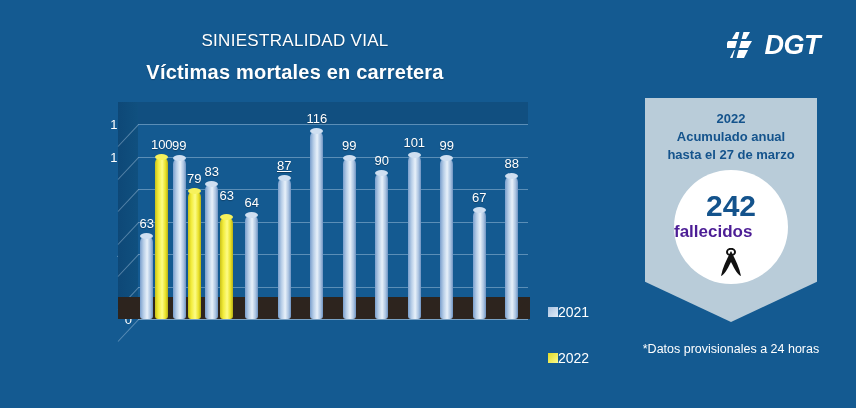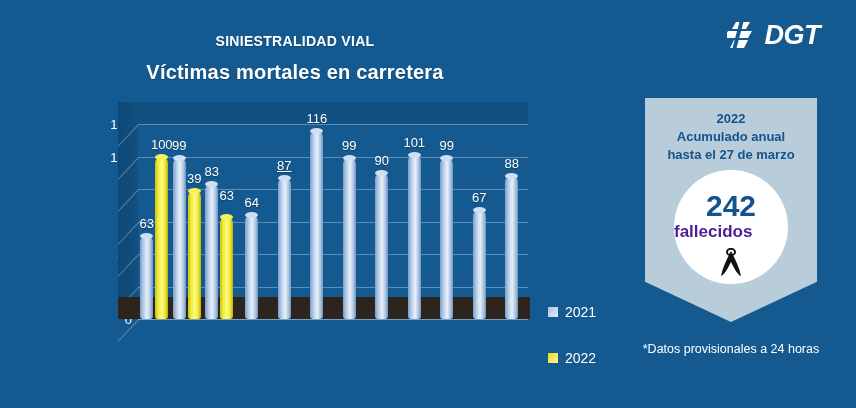--- a/index.html
+++ b/index.html
@@ -7,30 +7,30 @@
     width:856px;height:408px;overflow:hidden;
     background:#145a91;
     font-family:"Liberation Sans", sans-serif;
     position:relative;
   }
   #root{position:absolute;inset:0;}
 
   
   .title-block{position:absolute;left:60px;top:28px;width:470px;text-align:center;}
   .title-1{
-    color:#ffffff;font-size:14px;font-weight:bold;letter-spacing:.3px;
+    color:#ffffff;font-size:17px;font-weight:normal;letter-spacing:.3px;
     line-height:26px;text-shadow:0 1px 1px rgba(0,0,0,.25);
   }
   .title-2{
     color:#ffffff;font-size:20px;font-weight:bold;letter-spacing:.2px;
     line-height:26px;margin-top:5px;text-shadow:0 1px 1px rgba(0,0,0,.25);
   }
 
   
-  .dgt-logo{position:absolute;right:36px;top:20px;display:flex;align-items:center;gap:4px;}
+  .dgt-logo{position:absolute;right:36px;top:30px;display:flex;align-items:center;gap:4px;}
   .dgt-mark{width:34px;height:30px;display:block;}
   .dgt-word{
     color:#ffffff;font-size:27px;font-weight:bold;font-style:italic;
     letter-spacing:-0.5px;line-height:30px;
   }
 
   
   .chart-area{position:absolute;left:0;top:96px;width:630px;height:312px;}
 
   .ylabels{position:absolute;left:98px;top:0;width:34px;height:210px;}
@@ -96,21 +96,21 @@
   .b2021 .bar-cap{background:#cfdff1;}
   .b2022 .bar-cap{background:#f7f25c;}
 
   .dlabel{
     position:absolute;color:#ffffff;font-size:13px;
     transform:translateX(-50%);white-space:nowrap;
     text-shadow:0 1px 1px rgba(0,0,0,.3);
   }
 
   .legend{position:absolute;left:548px;top:204px;}
-  .legend-row{display:flex;align-items:center;gap:7px;height:24px;margin-bottom:22px;}
+  .legend-row{display:flex;align-items:center;height:24px;margin-bottom:22px;}
   .legend-swatch{width:10px;height:10px;display:block;}
   .sw2021{background:linear-gradient(135deg,#a9c2e0,#e2edf9);}
   .sw2022{background:linear-gradient(135deg,#e0d925,#fdfb8d);}
   .legend-text{color:#ffffff;font-size:14px;line-height:14px;}
 
   
   .shield{
     position:absolute;left:645px;top:98px;width:172px;height:224px;
   }
   .shield-body{
@@ -242,21 +242,21 @@
             <div class="bar-cap"></div>
           </div>
           <div class="bar b2021" style="left: 367.25px; height: 143px;">
             <div class="bar-cap"></div>
           </div>
         </div>
       <div id="dlabels">
           <div class="dlabel" style="left: 8.75px; top: 92.125px;">63</div>
           <div class="dlabel" style="left: 23.75px; top: 12.5px;">100</div>
           <div class="dlabel" style="left: 41.25px; top: 14.125px;">99</div>
-          <div class="dlabel" style="left: 56.25px; top: 46.625px;">39</div>
+          <div class="dlabel" style="left: 56.25px; top: 46.625px;">79</div>
           <div class="dlabel" style="left: 73.75px; top: 40.125px;">83</div>
           <div class="dlabel" style="left: 88.75px; top: 64px;">63</div>
           <div class="dlabel" style="left: 113.75px; top: 71px;">64</div>
           <div class="dlabel" style="left: 146.25px; top: 33.625px; text-decoration: underline;">87</div>
           <div class="dlabel" style="left: 178.75px; top: -13.5px; text-align: right;">116</div>
           <div class="dlabel" style="left: 211.25px; top: 14.125px;">99</div>
           <div class="dlabel" style="left: 243.75px; top: 28.75px;">90</div>
           <div class="dlabel" style="left: 276.25px; top: 10.875px;">101</div>
           <div class="dlabel" style="left: 308.75px; top: 14.125px;">99</div>
           <div class="dlabel" style="left: 341.25px; top: 66.125px;">67</div>

